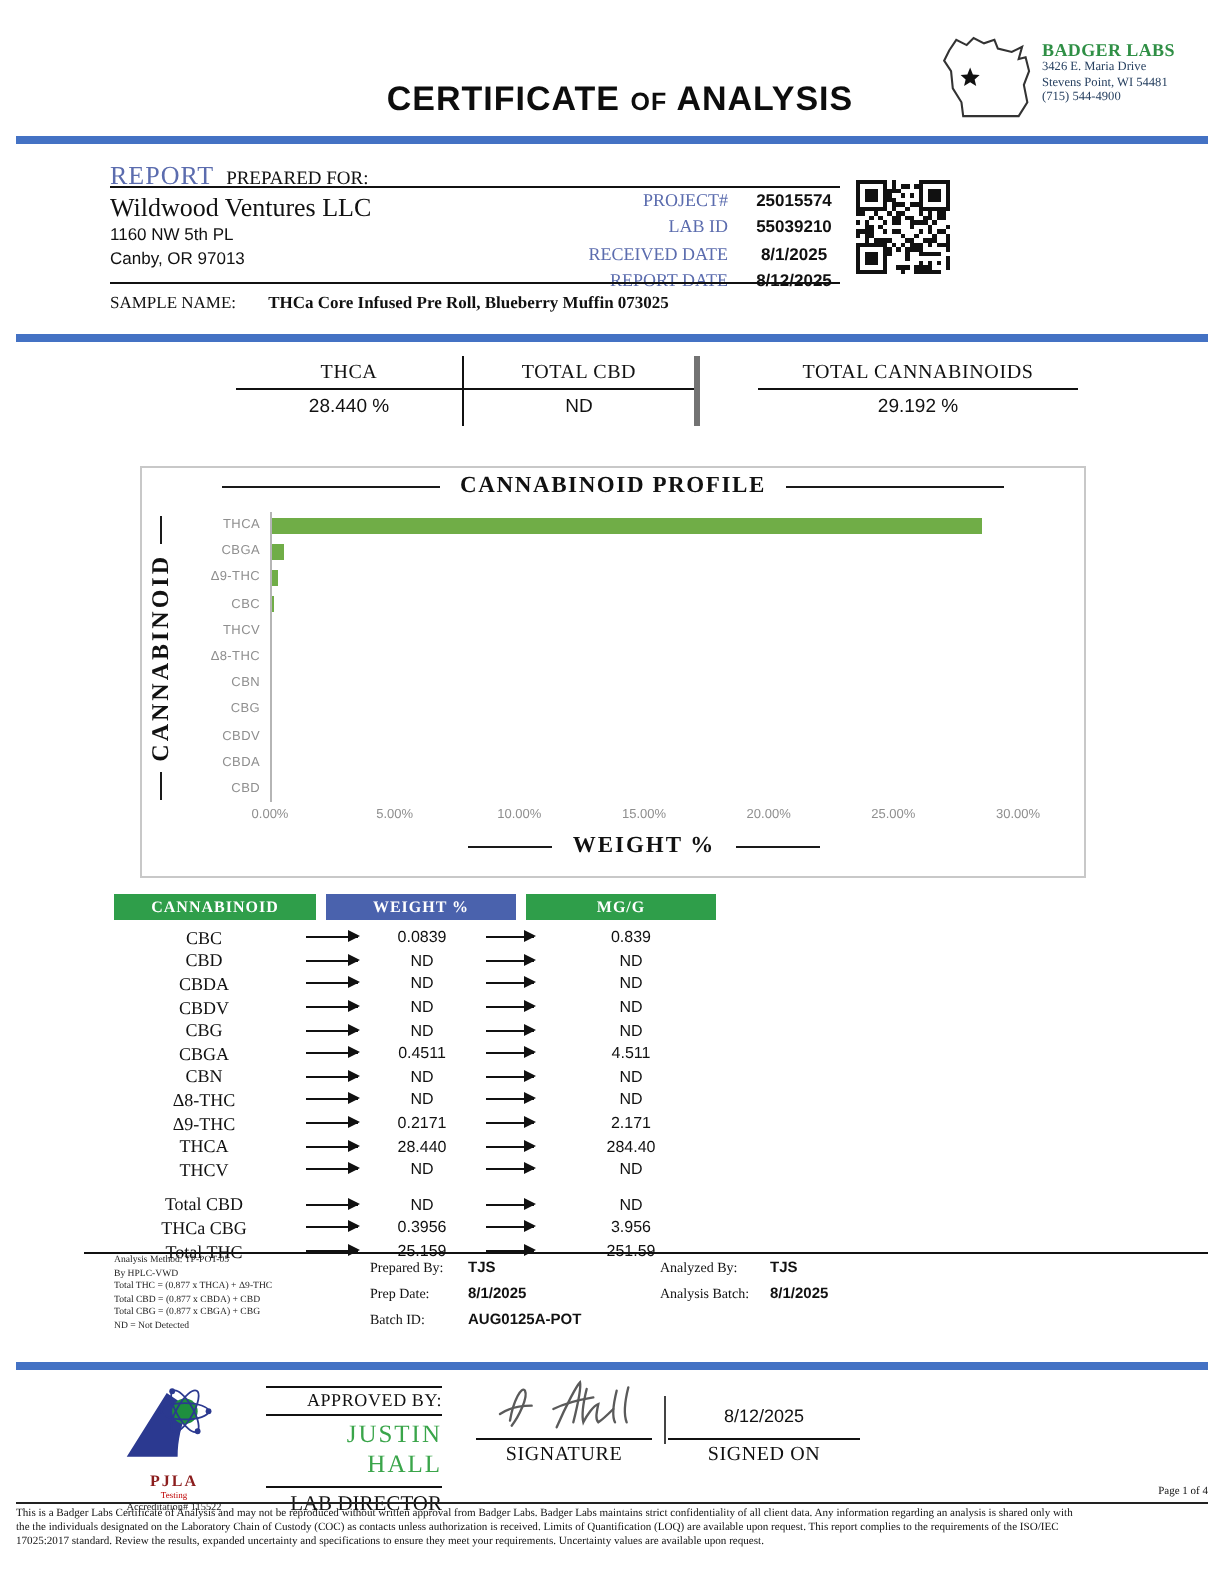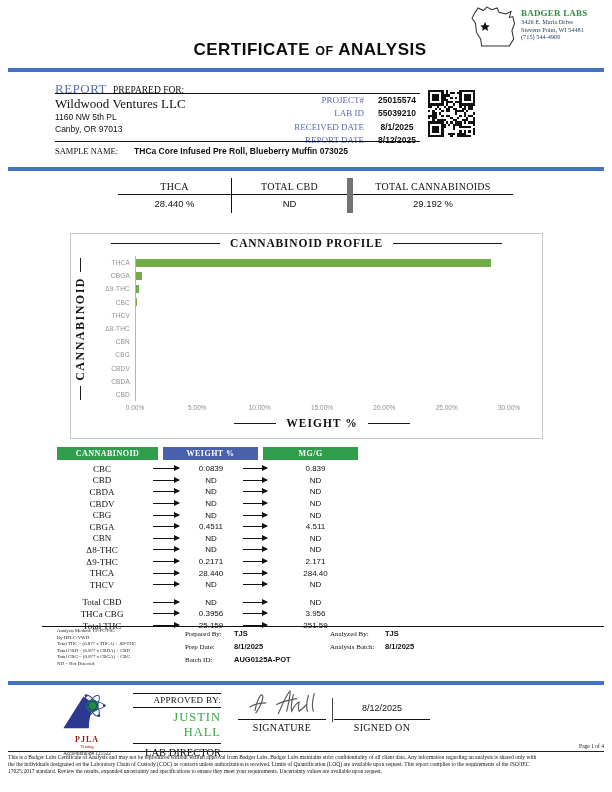--- a/index.html
+++ b/index.html
@@ -8,21 +8,21 @@
 
   
   .logo{position:absolute;left:14px;top:30px;display:flex;align-items:center;}
   .logo svg{width:33px;height:33px;}
   .logo-text{font-family:"Liberation Sans",sans-serif;font-weight:bold;font-size:23px;letter-spacing:-0.5px;margin-left:5px;}
   .logo-badger{color:#3d9a4e;}
   .logo-labs{color:#4a6fae;margin-left:5px;}
   .doc-title{position:absolute;left:165px;top:40px;width:290px;text-align:center;
              font-family:"Liberation Sans",sans-serif;font-weight:bold;font-size:17px;letter-spacing:0.5px;color:#0d0d0d;}
   .doc-title .of{font-size:12.5px;text-transform:uppercase;}
-  .lab-block{position:absolute;right:6px;top:0;width:140px;display:flex;gap:3px;align-items:flex-start;}
+  .lab-block{position:absolute;right:6px;top:12px;width:140px;display:flex;gap:3px;align-items:flex-start;}
   .wi-icon{width:52px;height:54px;flex:0 0 auto;}
   .lab-lines{padding-top:8px;}
   .lab-name{color:#2f8f45;font-size:9px;font-weight:bold;letter-spacing:0.2px;line-height:10px;}
   .lab-line{font-size:6.3px;color:#274060;line-height:7.6px;}
 
   .bluebar{position:absolute;left:8px;width:596px;height:4px;background:#4472c4;}
   .rule{position:absolute;height:1px;background:#111;}
 
   
   .report-heading{position:absolute;left:55px;top:79px;}
@@ -30,28 +30,28 @@
   .rh2{font-size:9.5px;color:#111;margin-left:2px;}
   .client-name{position:absolute;left:55px;top:96px;font-size:13px;}
   .client-line{position:absolute;left:55px;font-family:"Liberation Sans",sans-serif;font-size:8.5px;}
   .meta{position:absolute;left:230px;top:95px;width:192px;}
   .meta-row{display:flex;justify-content:flex-end;align-items:baseline;gap:8px;height:13.4px;}
   .meta-label{font-size:9px;color:#5b6cae;text-align:right;flex:1;}
   .meta-value{font-family:"Liberation Sans",sans-serif;font-size:8.5px;font-weight:bold;width:50px;text-align:center;}
   .qr{position:absolute;left:428px;top:90px;width:47px;height:47px;}
   .sample-row{position:absolute;left:55px;top:146px;display:flex;align-items:baseline;}
   .sn-label{font-size:8.5px;}
-  .sn-value{font-family:Liberation Sans, sans-serif;font-size:8.5px;font-weight:bold;margin-left:16px;}
+  .sn-value{font-family:Liberation Serif, serif;font-size:8.5px;font-weight:bold;margin-left:16px;}
 
   
   .summary{position:absolute;left:118px;top:178px;display:flex;}
   .sum-col{text-align:center;}
   .sum-col:nth-child(1){width:113px;}
   .sum-col:nth-child(2){width:115px;border-left:1px solid #111;}
-  .sum-col:nth-child(3){width:160px;border-left:6px solid #737373;}
+  .sum-col:nth-child(3){width:160px;border-left:3px solid #737373;padding-left:29px;}
   .sum-head{font-size:10px;padding:3px 0 2px;border-bottom:1px solid #111;letter-spacing:0.3px;}
   .sum-val{font-family:"Liberation Sans",sans-serif;font-size:9.5px;padding:3px 0 4px;}
 
   
   .chartbox{position:absolute;left:70px;top:233px;width:471px;height:204px;border:1px solid #c8c8c8;}
   .ct-row{position:absolute;left:40px;right:40px;top:3px;display:flex;align-items:center;gap:10px;}
   .ct-line{flex:1;height:1px;background:#1a1a1a;}
   .ct-text{font-size:11.5px;font-weight:bold;letter-spacing:0.8px;}
   .ylabel-wrap{position:absolute;left:2px;top:24px;height:142px;width:14px;display:flex;flex-direction:column;align-items:center;gap:5px;}
   .yl-line{width:1px;background:#1a1a1a;flex:1;}

